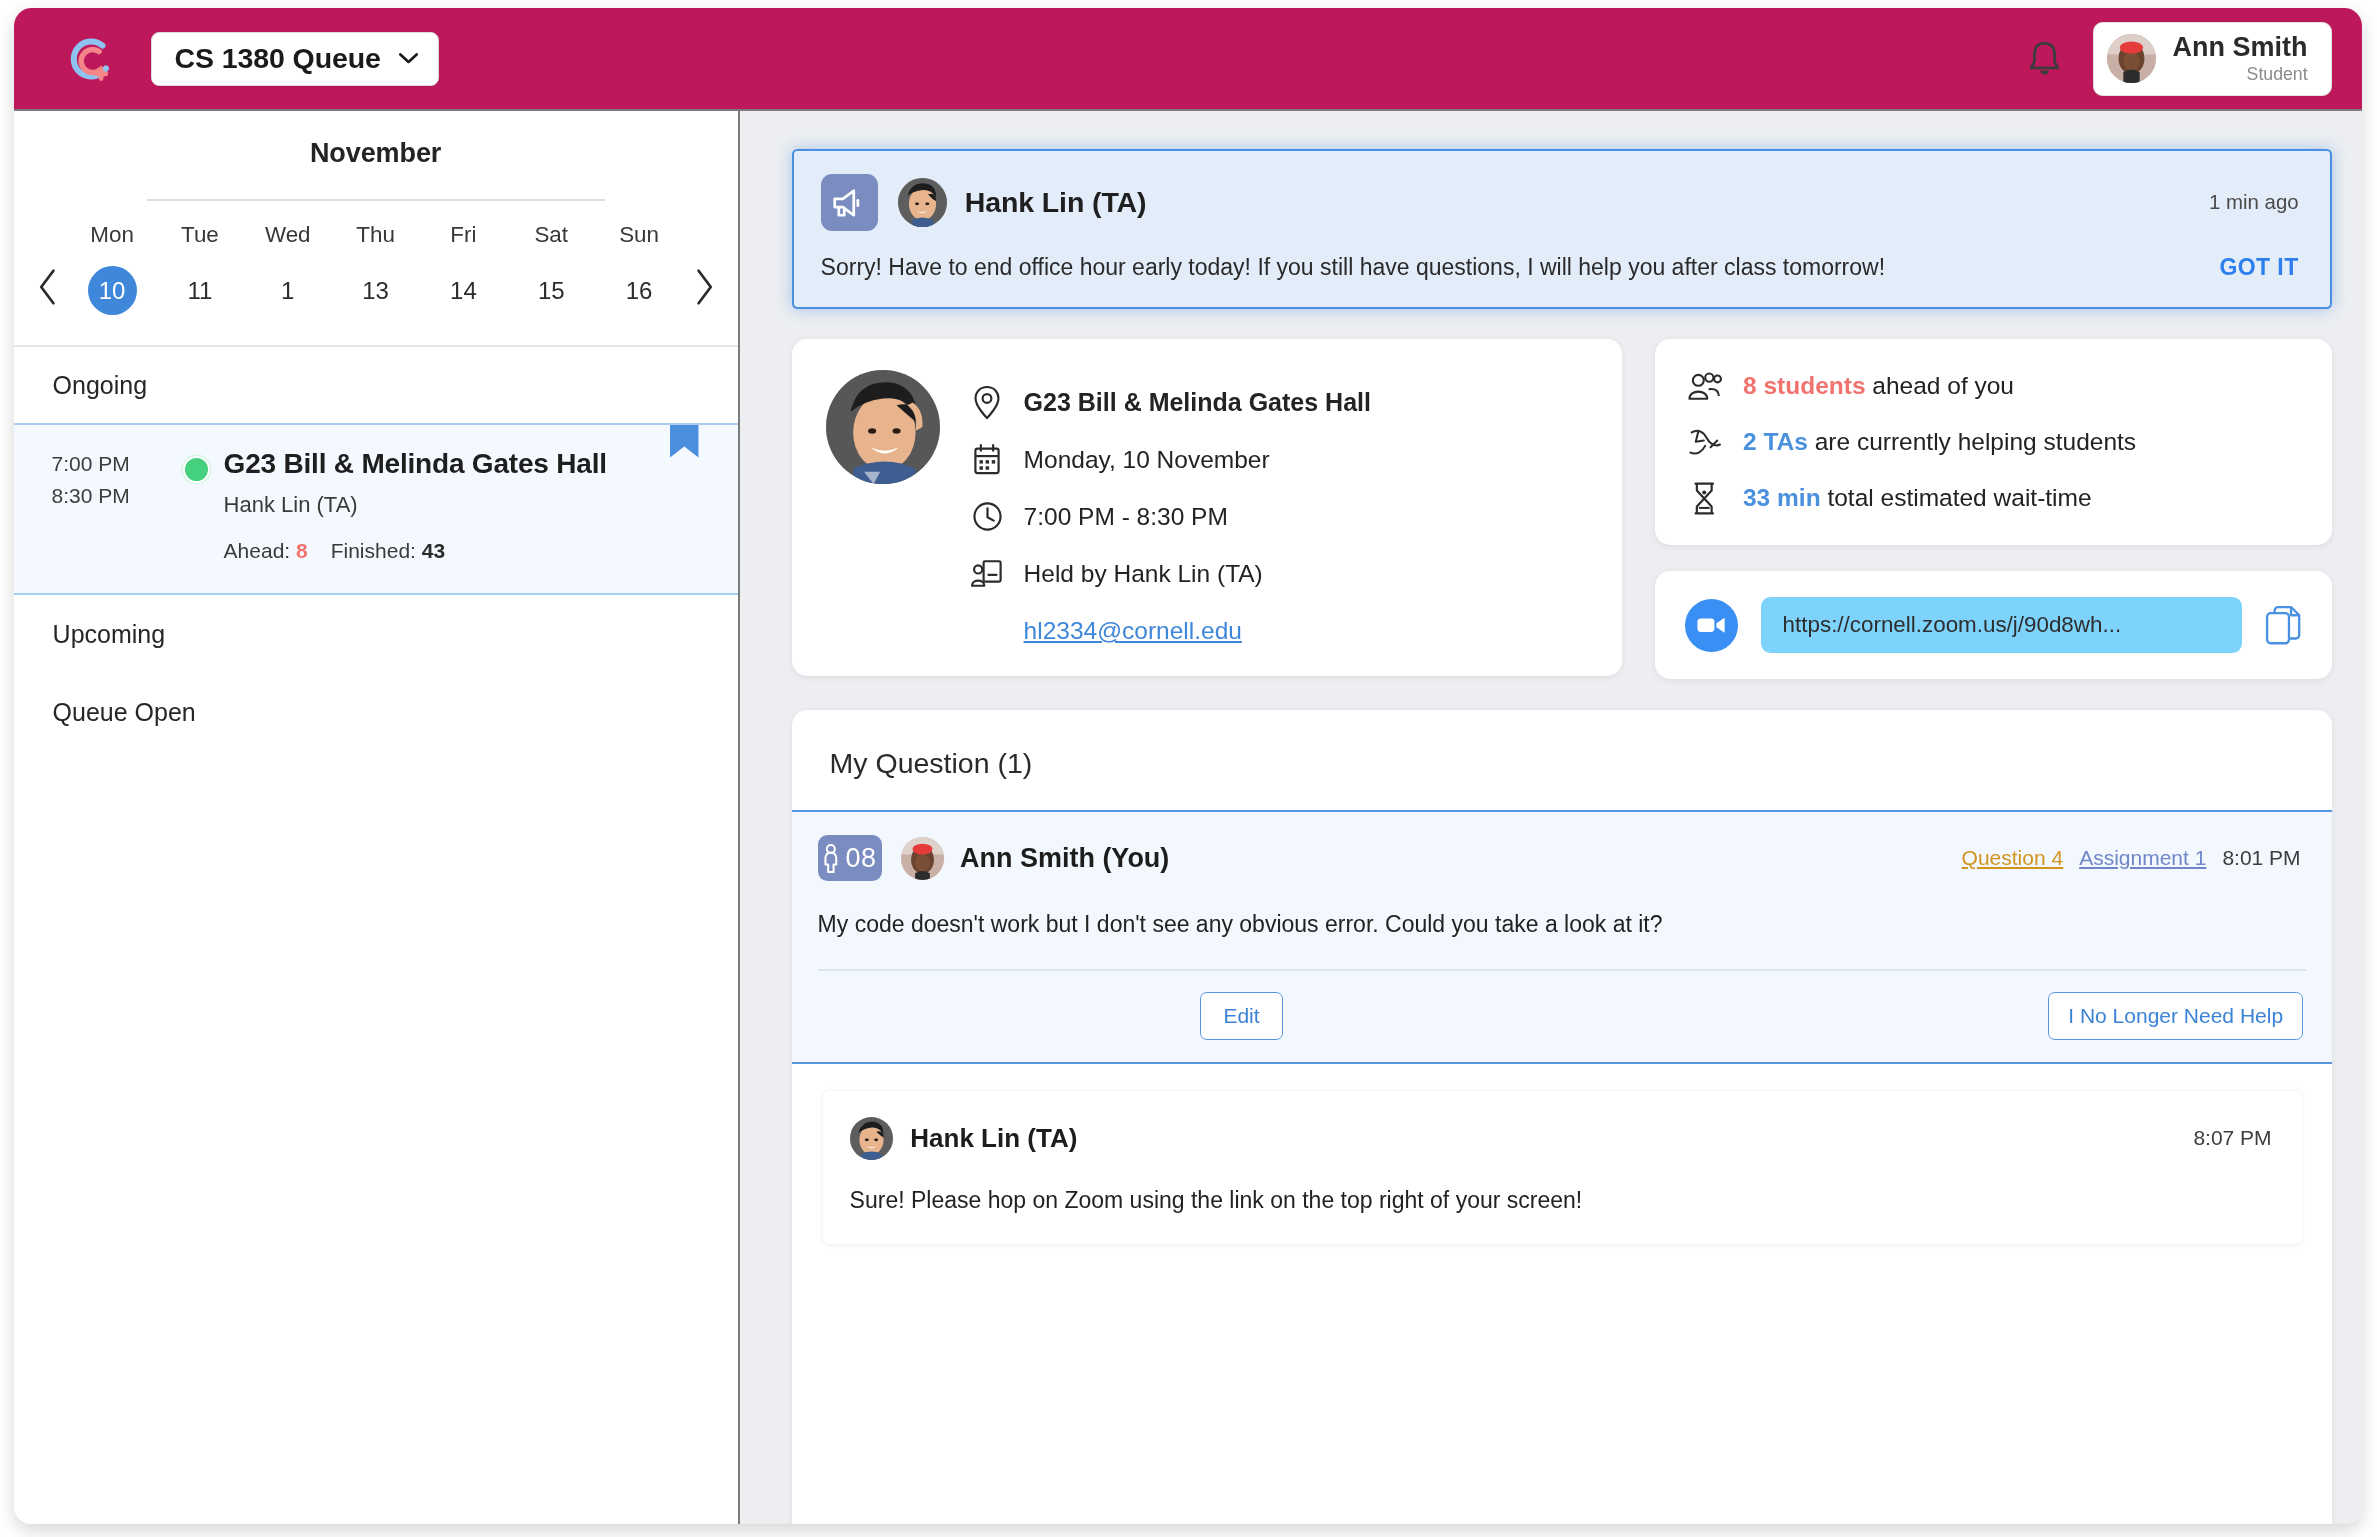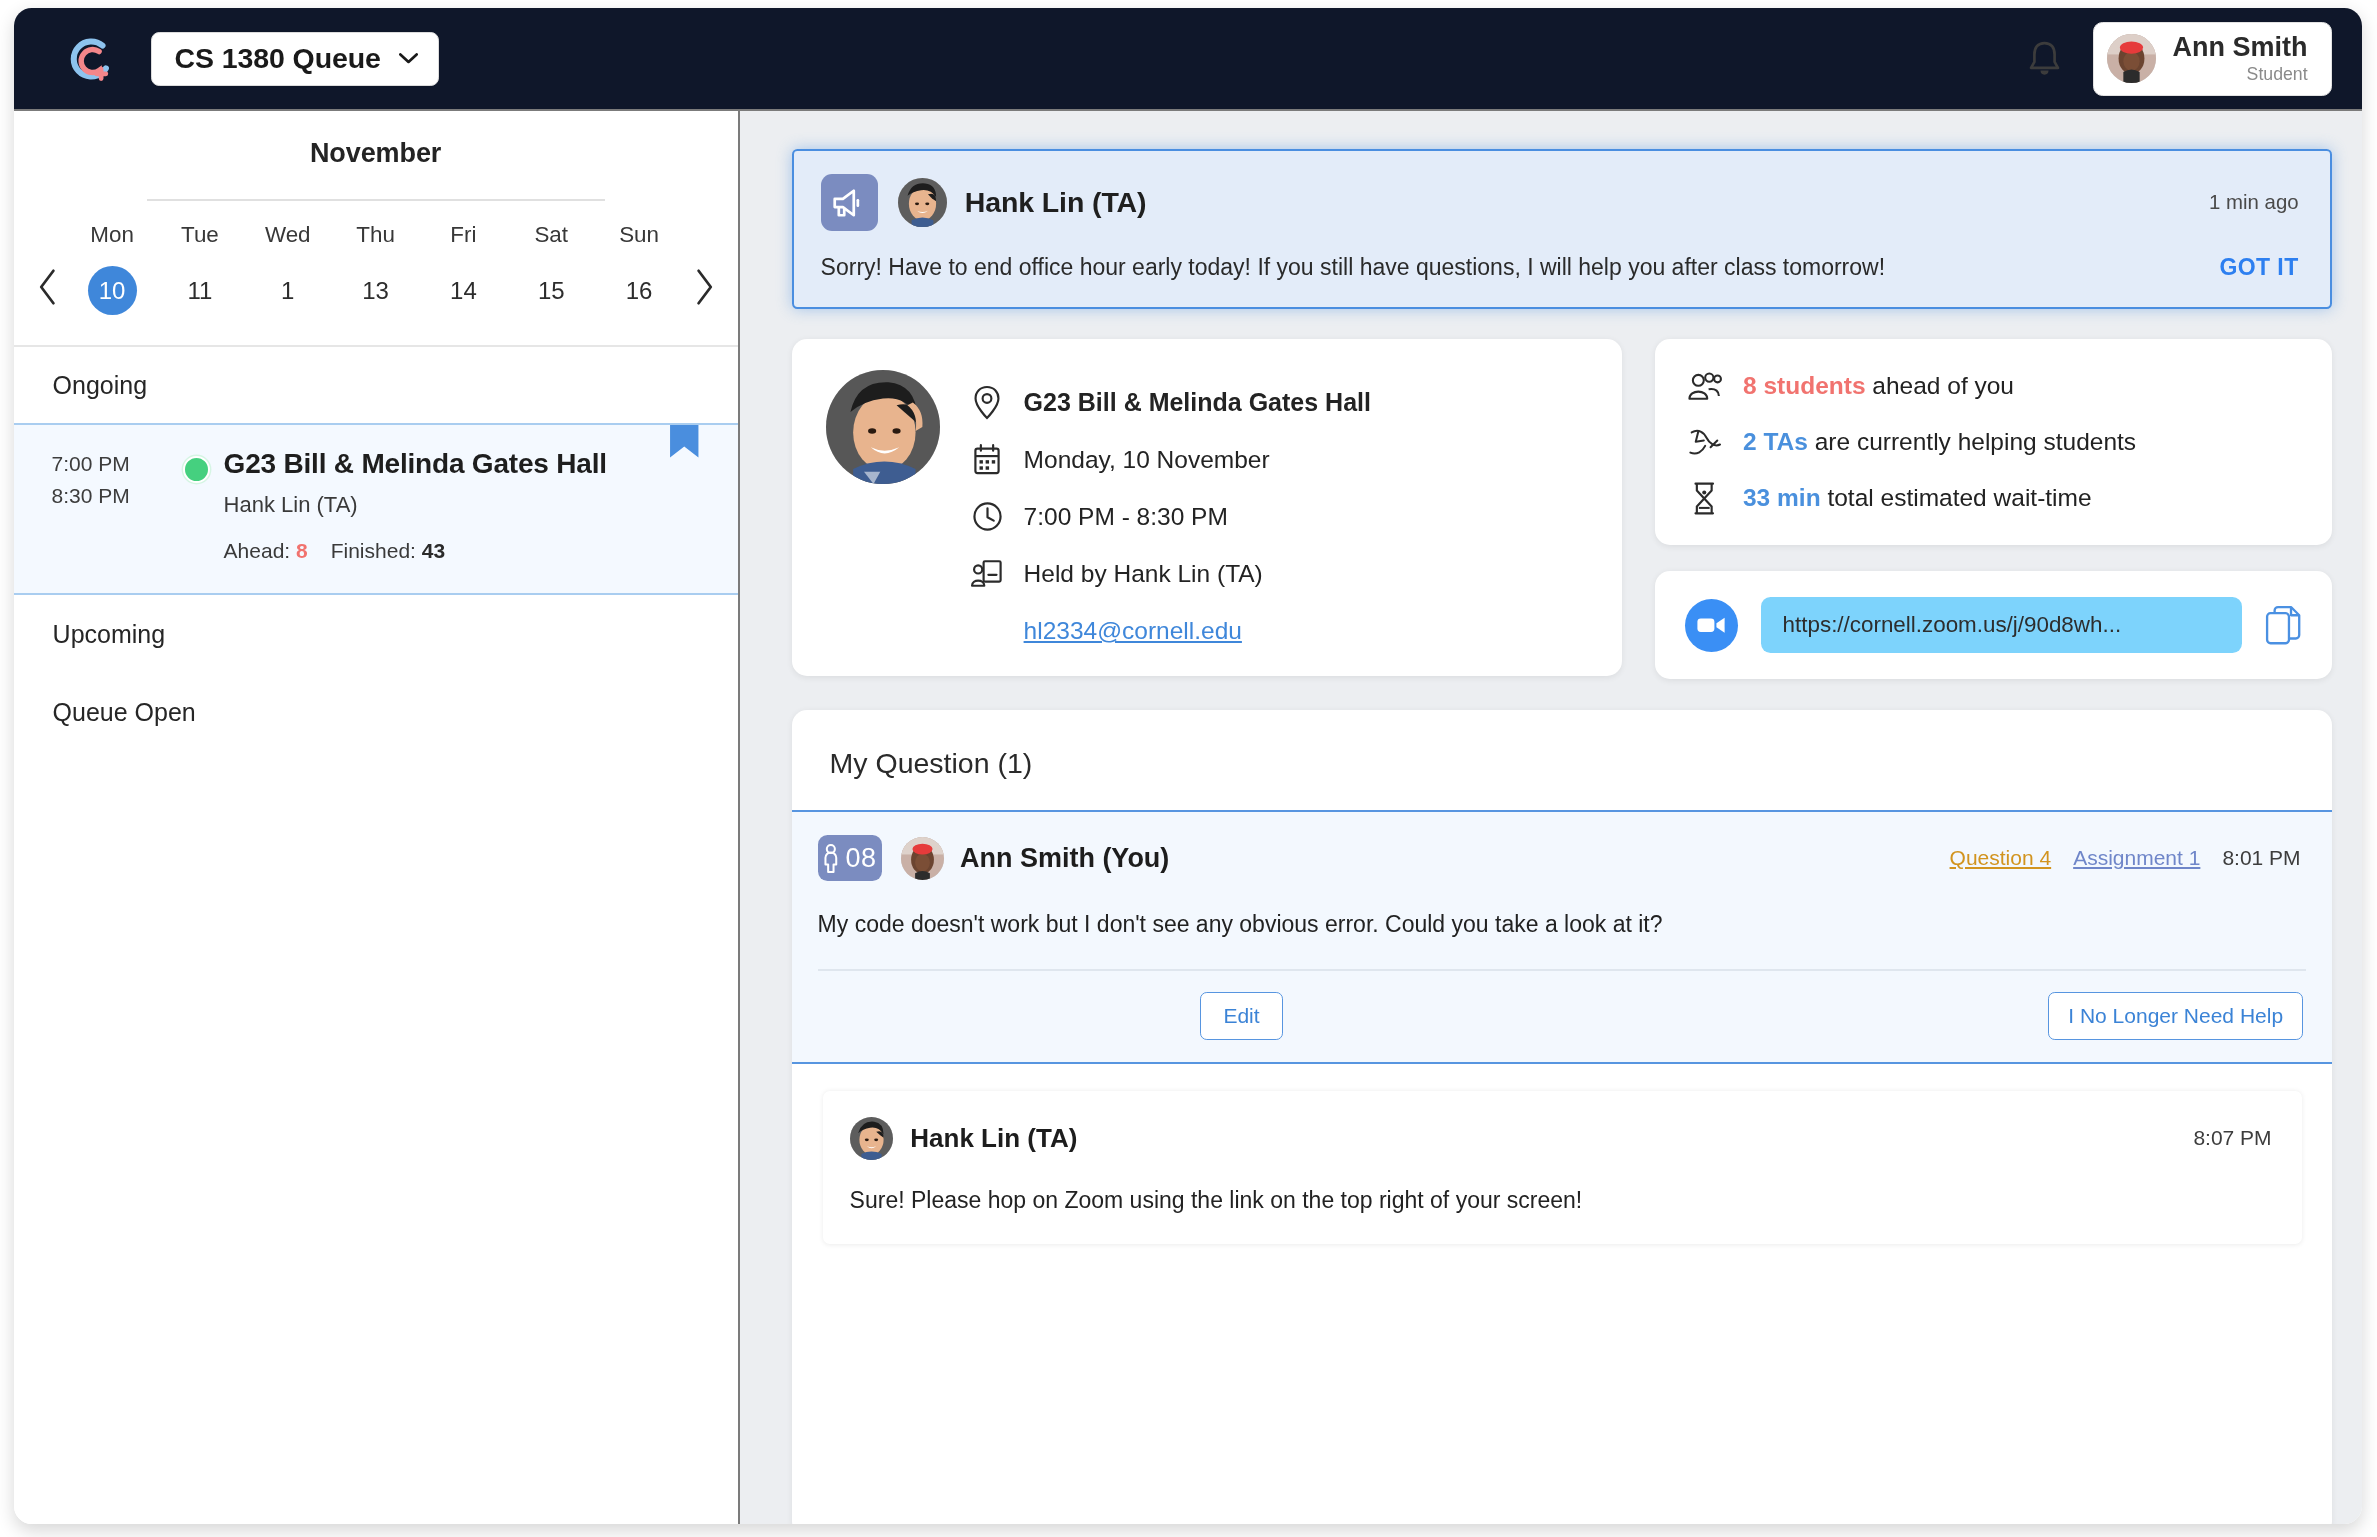--- a/index.html
+++ b/index.html
@@ -16,21 +16,21 @@
     width: 2348px; height: 1516px;
     background: #ffffff;
     border-radius: 17.7px;
     box-shadow: 0 6.8px 17.7px rgba(0,0,0,0.16);
     overflow: hidden;
   }
 
   
   .header {
     height: 103px;
-    background: #0f172a;
+    background: #be185d;
     border-bottom: 2px solid #7b7b7b;
     display: flex;
     align-items: center;
     padding: 0 30px 0 46px;
     position: relative;
   }
   .logo-wrap { width: 58px; height: 58px; flex: 0 0 auto; display:flex; align-items:center; justify-content:center; }
   .course-select {
     margin-left: 33px;
     height: 54px;
@@ -164,21 +164,21 @@
     border-top: 2px solid #5795e0; border-bottom: 2px solid #5795e0;
   }
   .mq-head { display: flex; align-items: center; padding: 23px 31px 0 26px; }
   .pos-badge {
     width: 64px; height: 46px; border-radius: 9.5px; background: #7b8cc0;
     display: flex; align-items: center; justify-content: center; gap: 5.4px; flex: 0 0 auto;
   }
   .pos-num { color: #ffffff; font-size: 27px; letter-spacing: 0.7px; }
   .mq-avatar { margin-left: 19px; }
   .mq-name { font-size: 27px; font-weight: 700; color: #1d1d1d; margin-left: 16.3px; }
-  .mq-meta { margin-left: auto; display: flex; align-items: center; gap: 22px; }
+  .mq-meta { margin-left: auto; display: flex; align-items: center; gap: 16px; }
   .tag-q { font-size: 21px; color: #d2941f; text-decoration: underline; }
   .tag-a { font-size: 21px; color: #6f86c9; text-decoration: underline; }
   .mq-time { font-size: 21px; color: #3d3d3d; }
   .mq-body { font-size: 23px; color: #222; padding: 30px 31px 31px 26px; }
   .mq-rule { height: 2px; background: #dfe6ee; margin: 0 26px; }
   .mq-actions { display: flex; align-items: center; padding: 20.4px 28.5px 22px 26px; }
   .btn {
     border: 1.4px solid #5795e0; border-radius: 6.8px; background: #ffffff;
     color: #3b83d6; font-size: 21px; padding: 11px 22px;
     font-family: "Liberation Sans", sans-serif;

